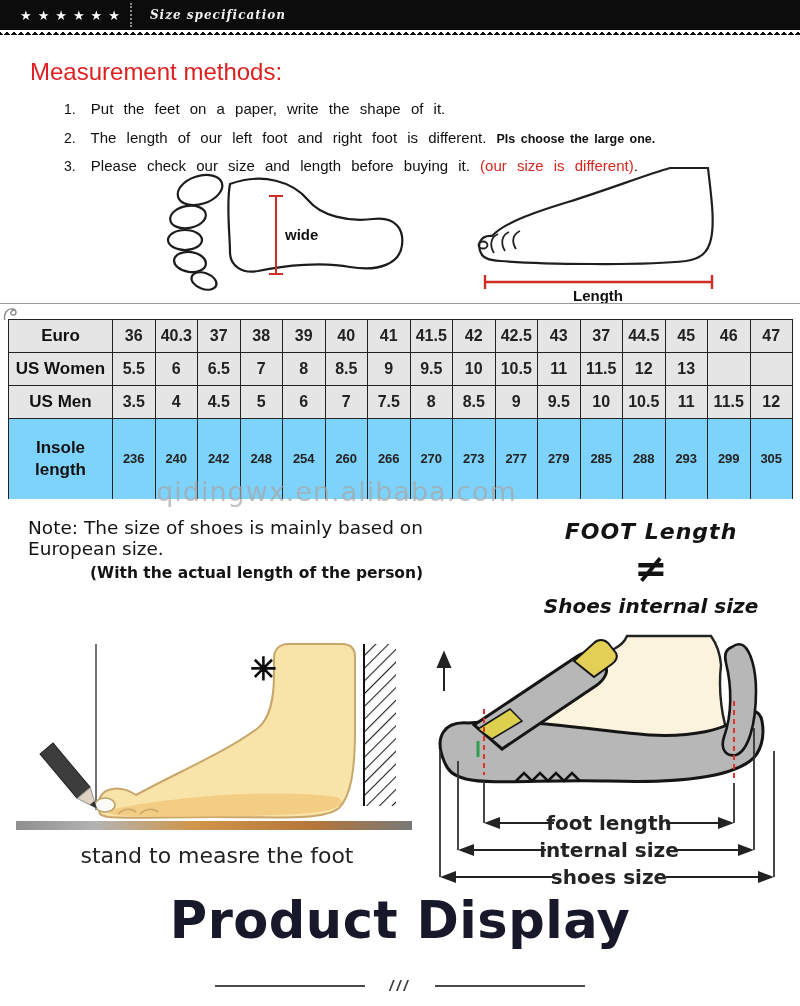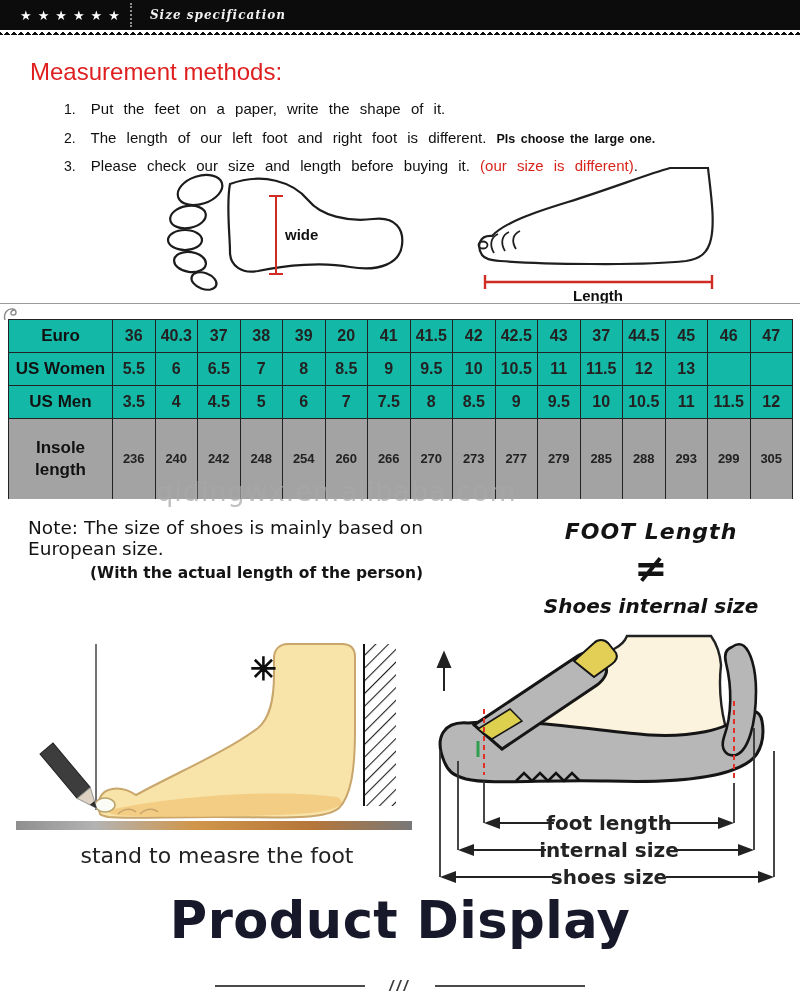--- a/index.html
+++ b/index.html
@@ -29,24 +29,24 @@
   .svg-sidefoot{position:absolute;top:163px;left:468px;}
   .diagram-label{font-family:"Liberation Sans",sans-serif;font-weight:700;font-size:15px;fill:#111;}
 
   .section-line{position:absolute;top:303px;left:0;width:800px;border-top:1.5px solid #9a9a9a;}
   .curl{position:absolute;top:306px;left:2px;}
 
   
   .table-wrap{position:absolute;top:319px;left:8px;width:785px;}
   table.size{border-collapse:collapse;width:785px;table-layout:fixed;}
   table.size th,table.size td{border:1.8px solid #222;text-align:center;padding:0;overflow:hidden;}
-  tr.yellow-row{background:#14b8a6;height:33px;}
+  tr.yellow-row{background:#e5e5e5;height:33px;}
   tr.yellow-row th{font-size:17px;font-weight:700;color:#111;}
   tr.yellow-row td{font-size:16px;font-weight:700;color:#222;}
-  tr.insole-row{background:#a3a3a3;height:80px;}
+  tr.insole-row{background:#7dd3fc;height:80px;}
   tr.insole-row th{font-size:17px;font-weight:700;line-height:1.3;padding:0 18px;color:#111;}
   tr.insole-row td{font-size:13px;font-weight:700;color:#222;margin-top:31px;}
   tr.insole-row th,tr.insole-row td{border-bottom:none;}
   .watermark{position:absolute;top:157px;left:0;width:657px;text-align:center;
              font-family:"DejaVu Sans",sans-serif;font-size:27px;color:#a8a8a8;opacity:.72;letter-spacing:1px;}
 
   
   .note{position:absolute;top:517px;left:28px;width:480px;
         font-family:"DejaVu Sans",sans-serif;color:#141414;}
   .note-line1{font-size:18.5px;}
@@ -147,21 +147,21 @@
           <col style="width:104px">
         </colgroup>
       <tbody>
           <tr class="yellow-row">
             <th>Euro</th>
             <td>36</td>
             <td>40.3</td>
             <td>37</td>
             <td>38</td>
             <td>39</td>
-            <td>20</td>
+            <td>40</td>
             <td>41</td>
             <td>41.5</td>
             <td>42</td>
             <td>42.5</td>
             <td>43</td>
             <td>37</td>
             <td>44.5</td>
             <td>45</td>
             <td>46</td>
             <td>47</td>

